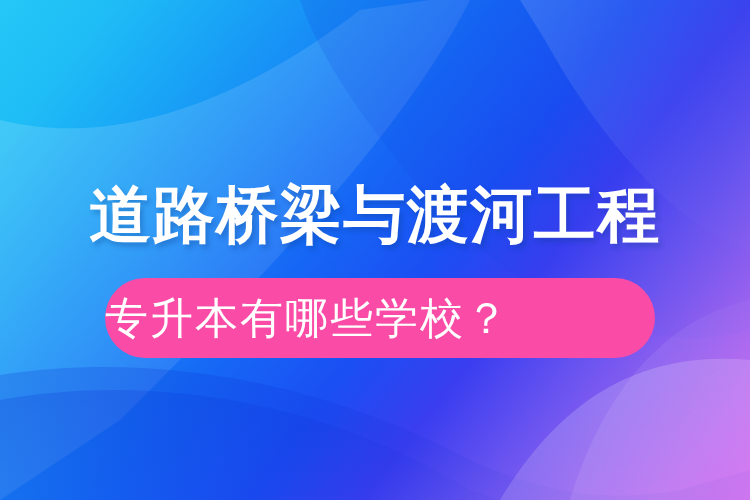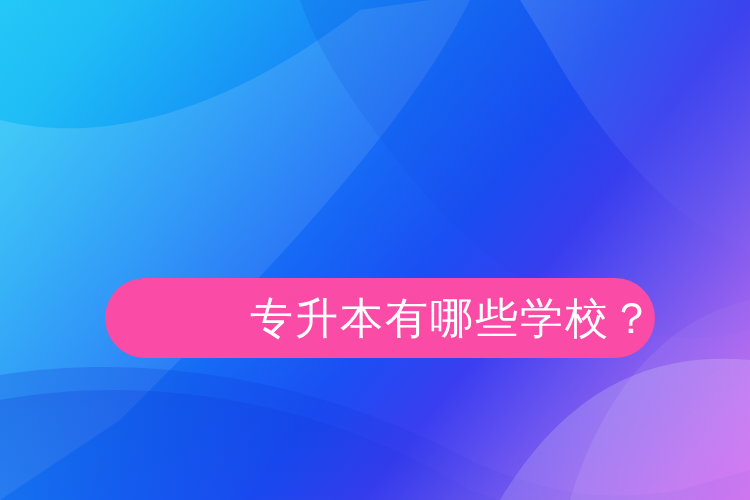--- a/index.html
+++ b/index.html
@@ -60,21 +60,21 @@
   #pill {
     position: absolute;
     left: 105px;
     top: 278px;
     width: 550px;
     height: 80px;
     background: #fa4ba6;
     border-radius: 40px;
     display: flex;
     align-items: center;
-    justify-content: flex-end;
+    justify-content: flex-start;
   }
   #pill-text {
     color: #ffffff;
     font-size: 43px;
     line-height: 48px;
     font-weight: normal;
     letter-spacing: 2px;
     white-space: nowrap;
   }
 </style>
@@ -115,18 +115,21 @@
 
     <path d="M0,500 L0,375 C160,350 330,385 470,460 C560,500 620,500 680,490 L750,470 L750,500 Z" fill="url(#gC)"></path>
 
     <path d="M0,500 L0,400 C170,370 340,410 470,490 L500,500 Z" fill="url(#gC)"></path>
 
     <path d="M750,360 C640,350 560,400 500,500 L750,500 Z" fill="url(#gD)"></path>
 
     <path d="M750,300 C660,320 600,400 570,500 L750,500 Z" fill="url(#gE)"></path>
   </svg>
 
+  <div id="title-wrap">
+    <span id="title">道路桥梁与渡河工程</span>
+  </div>
 
   <div id="pill">
     <span id="pill-text">专升本有哪些学校？</span>
   </div>
 
 </div>
 
 </body></html>

